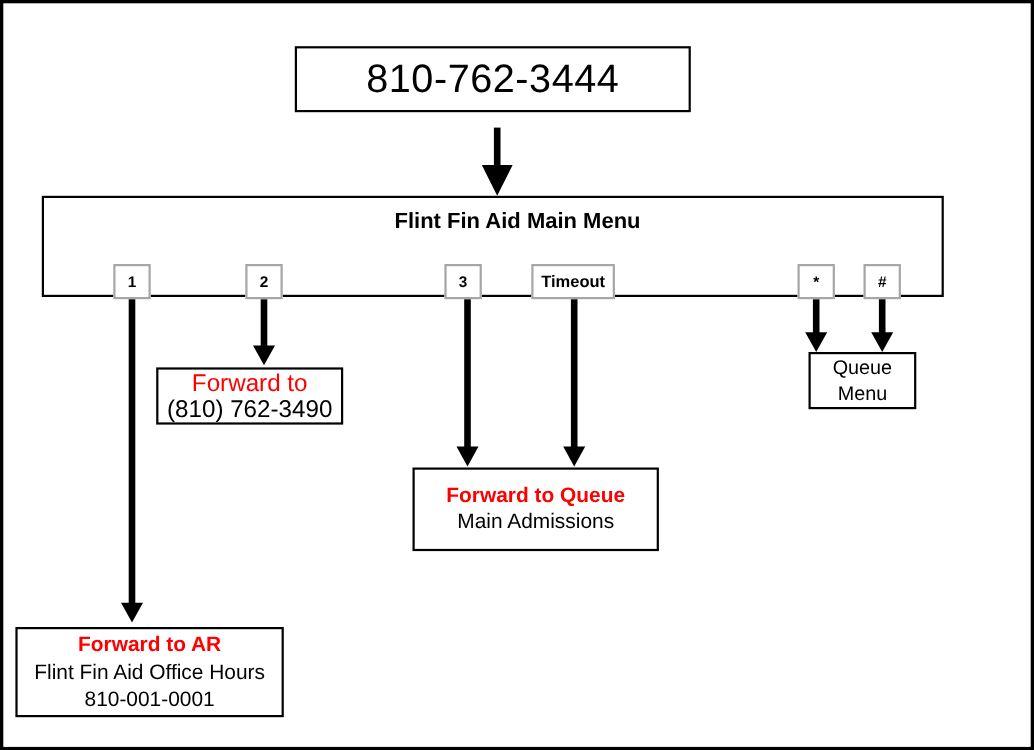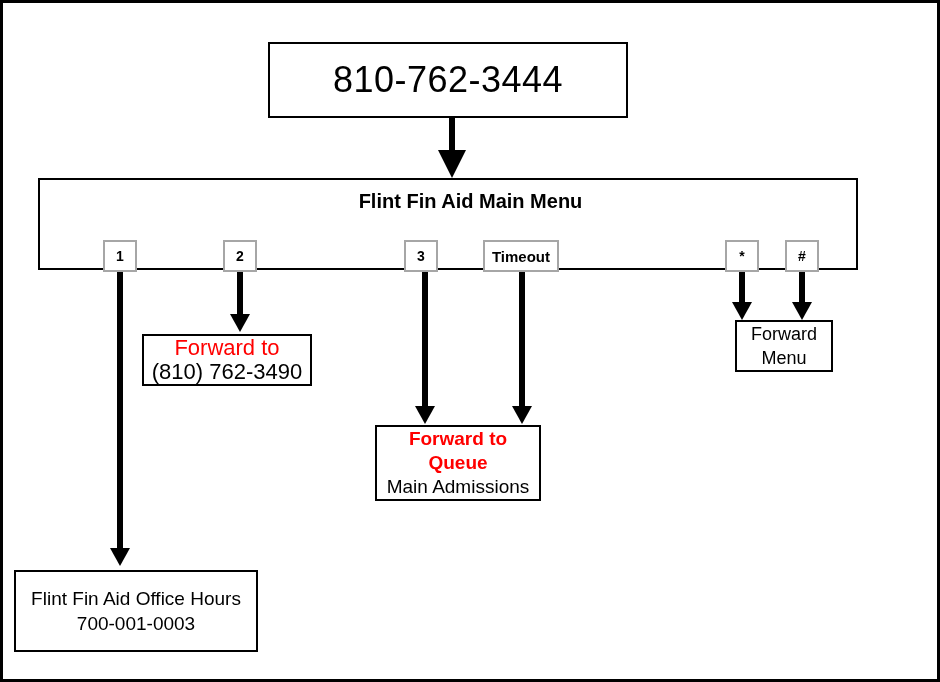--- a/index.html
+++ b/index.html
@@ -31,21 +31,21 @@
     position:absolute;
     background:#ffffff;
     border:2px solid var(--black);
     display:flex;
     flex-direction:column;
     align-items:center;
     justify-content:center;
     text-align:center;
   }
   .root-box{
-    left:268px; top:42px; width:360px; height:76px;
+    left:268px; top:42px; width:360px; height:60px;
     font-size:36px;
     letter-spacing:0.5px;
   }
   .menubar{
     left:38px; top:178px; width:820px; height:92px;
     justify-content:flex-start;
     z-index:1;
   }
   .menu-title{
     margin-top:10px;
@@ -108,21 +108,21 @@
   .stem-t{ left:519px; top:270px; height:138px; }
   .head-t{ left:512px; top:406px; }
   
   .stem-s{ left:739px; top:270px; height:34px; }
   .head-s{ left:732px; top:302px; }
   
   .stem-h{ left:799px; top:270px; height:34px; }
   .head-h{ left:792px; top:302px; }
 
   .forward-box{ left:142px; top:334px; width:170px; height:52px; font-size:22px; line-height:24px; }
-  .queue-box{ left:375px; top:425px; width:166px; height:76px; font-size:19px; line-height:24px; }
+  .queue-box{ left:375px; top:425px; width:224px; height:76px; font-size:19px; line-height:24px; }
   .repeat-box{ left:735px; top:320px; width:98px; height:52px; font-size:18px; line-height:24px; }
   .ar-box{ left:14px; top:570px; width:244px; height:82px; font-size:19px; line-height:25px; z-index:4; }
 
   .red{ color:var(--red); }
   .bold{ font-weight:bold; }
 </style>
 </head>
 <body>
 
 <div class="canvas">
@@ -180,21 +180,22 @@
     <div class="red">Forward to</div>
     <div>(810) 762-3490</div>
   </div>
 
   <div class="box queue-box">
     <div class="red bold">Forward to Queue</div>
     <div>Main Admissions</div>
   </div>
 
   <div class="box repeat-box">
-    <div>Forward</div>
+    <div>Queue</div>
     <div>Menu</div>
   </div>
 
   <div class="box ar-box">
+    <div class="red bold">Forward to AR</div>
     <div>Flint Fin Aid Office Hours</div>
-    <div>700-001-0003</div>
+    <div>810-001-0001</div>
   </div>
 </div>
 
 </body></html>

